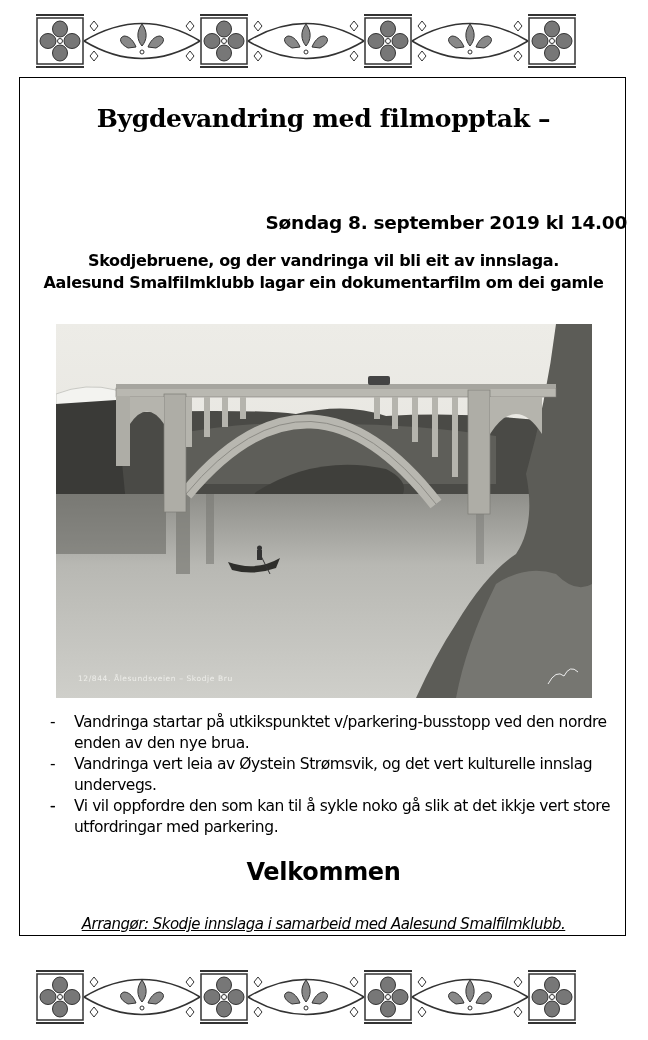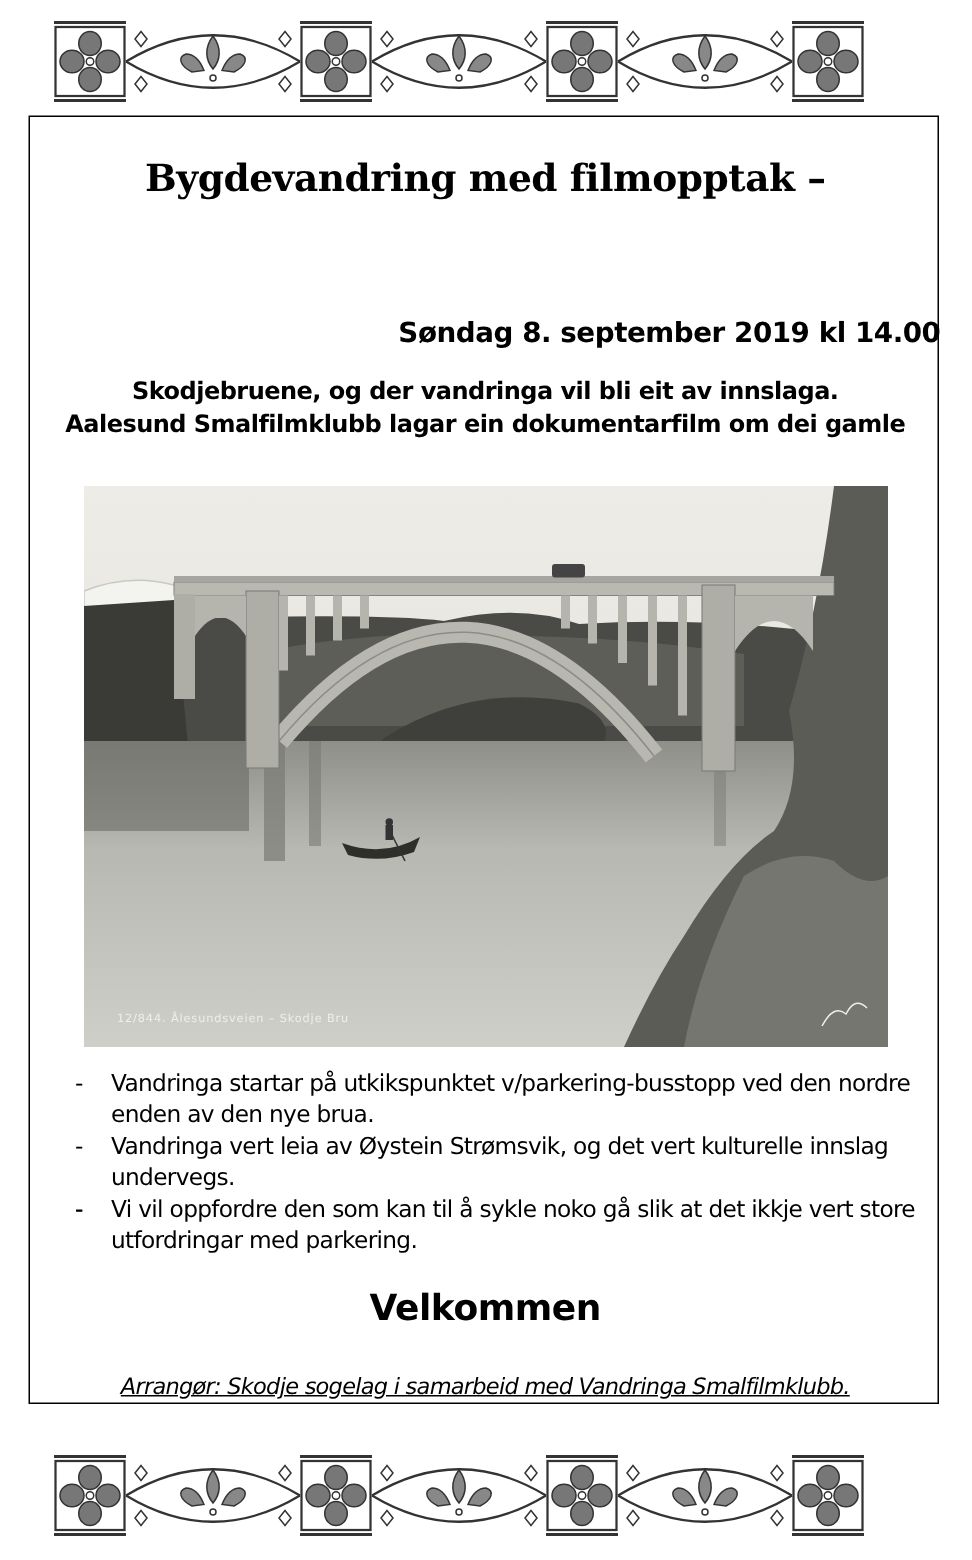--- a/index.html
+++ b/index.html
@@ -138,21 +138,21 @@
   </div>
 
   <ul class="bullets">
     <li><span class="dash">-</span><span>Vandringa startar på utkikspunktet v/parkering-busstopp ved den nordre enden av den nye brua.</span></li>
     <li><span class="dash">-</span><span>Vandringa vert leia av Øystein Strømsvik, og det vert kulturelle innslag undervegs.</span></li>
     <li><span class="dash">-</span></li>
     <li><span class="dash">-</span><span>Vi vil oppfordre den som kan til å sykle noko gå slik at det ikkje vert store utfordringar med parkering.</span></li>
   </ul>
 
   <div class="welcome">Velkommen</div>
-  <div class="organizer">Arrangør: Skodje sogelag i samarbeid med Vandringa Smalfilmklubb.</div>
+  <div class="organizer">Arrangør: Skodje innslaga i samarbeid med Aalesund Smalfilmklubb.</div>
 </div>
 
 <svg class="ornament bottom" viewBox="0 0 566 54" xmlns="http://www.w3.org/2000/svg">
   <use href="#qbox" x="0" y="0"></use>
   <use href="#lens" x="48" y="0"></use>
   <use href="#qbox" x="164" y="0"></use>
   <use href="#lens" x="212" y="0"></use>
   <use href="#qbox" x="328" y="0"></use>
   <use href="#lens" x="376" y="0"></use>
   <use href="#qbox" x="492" y="0"></use>

